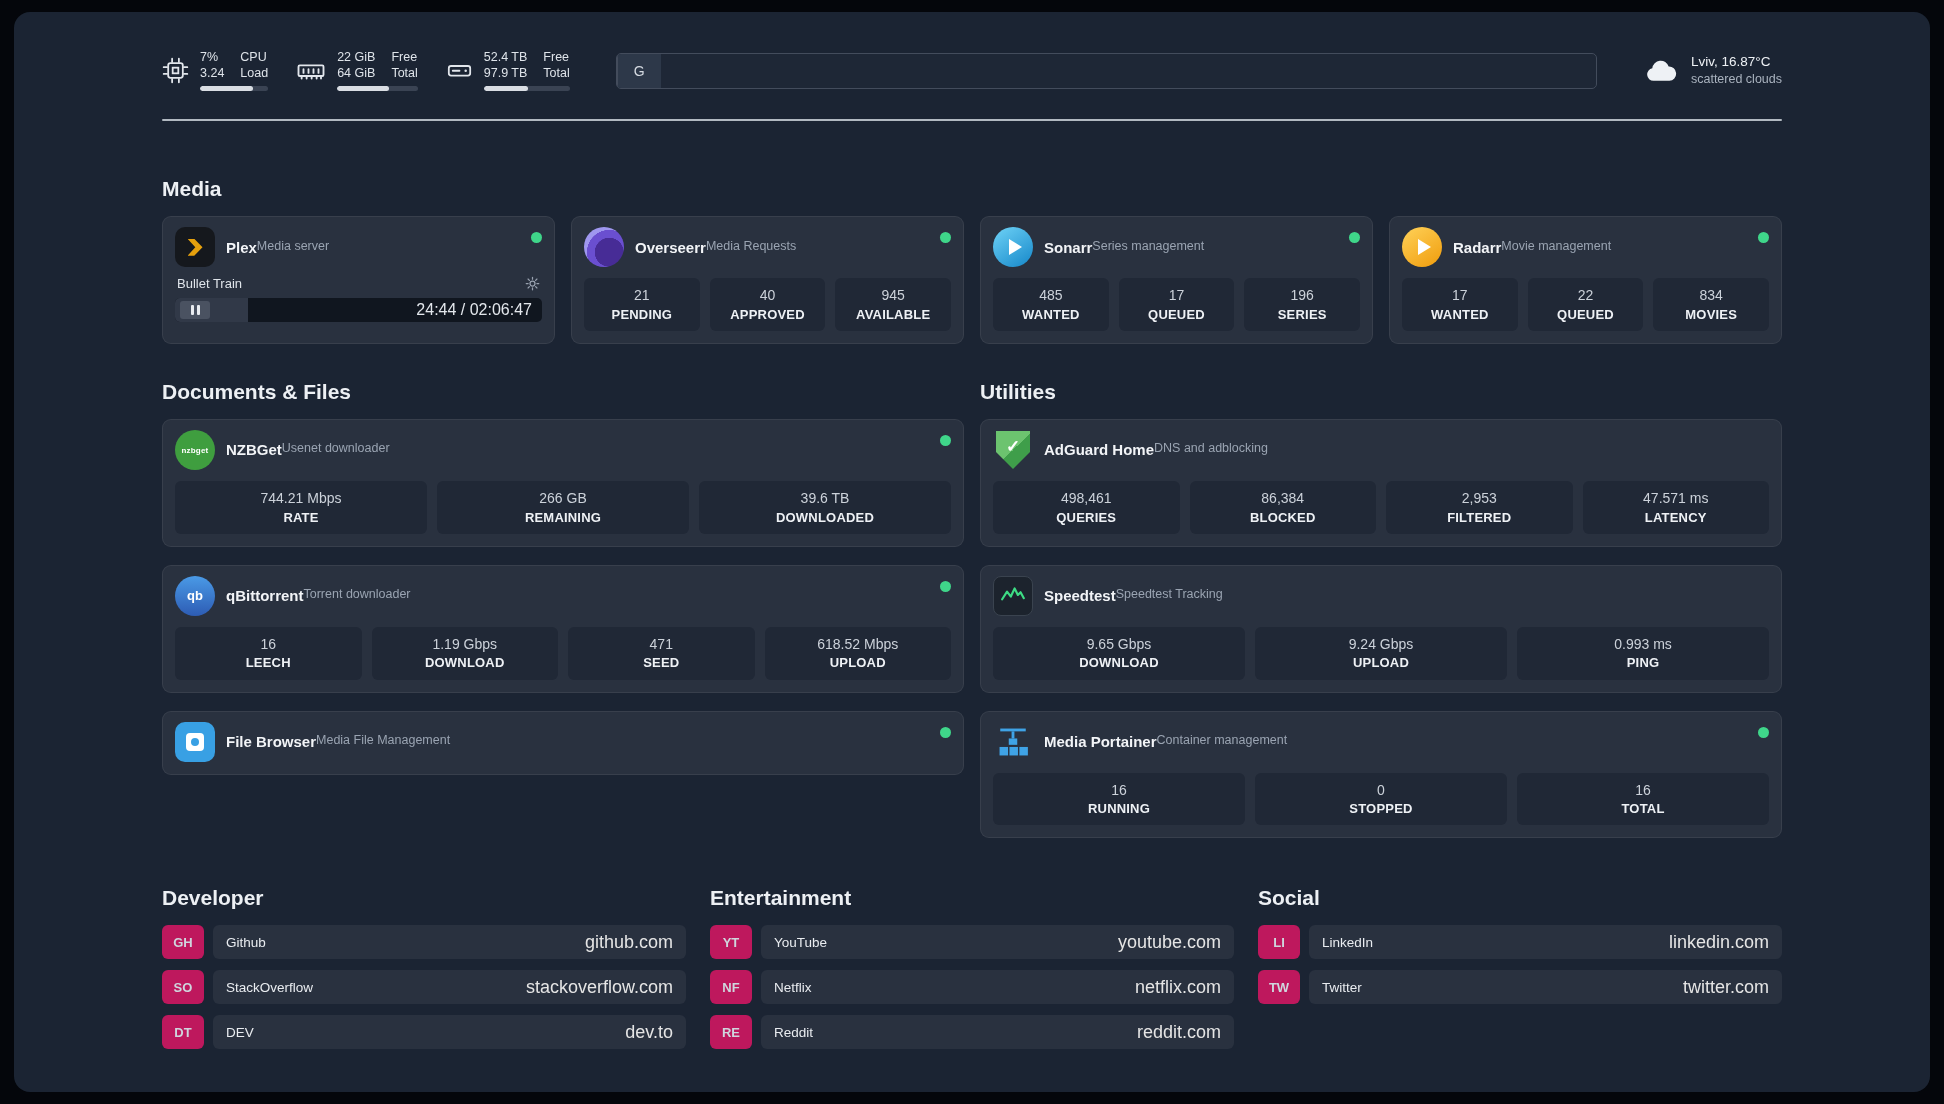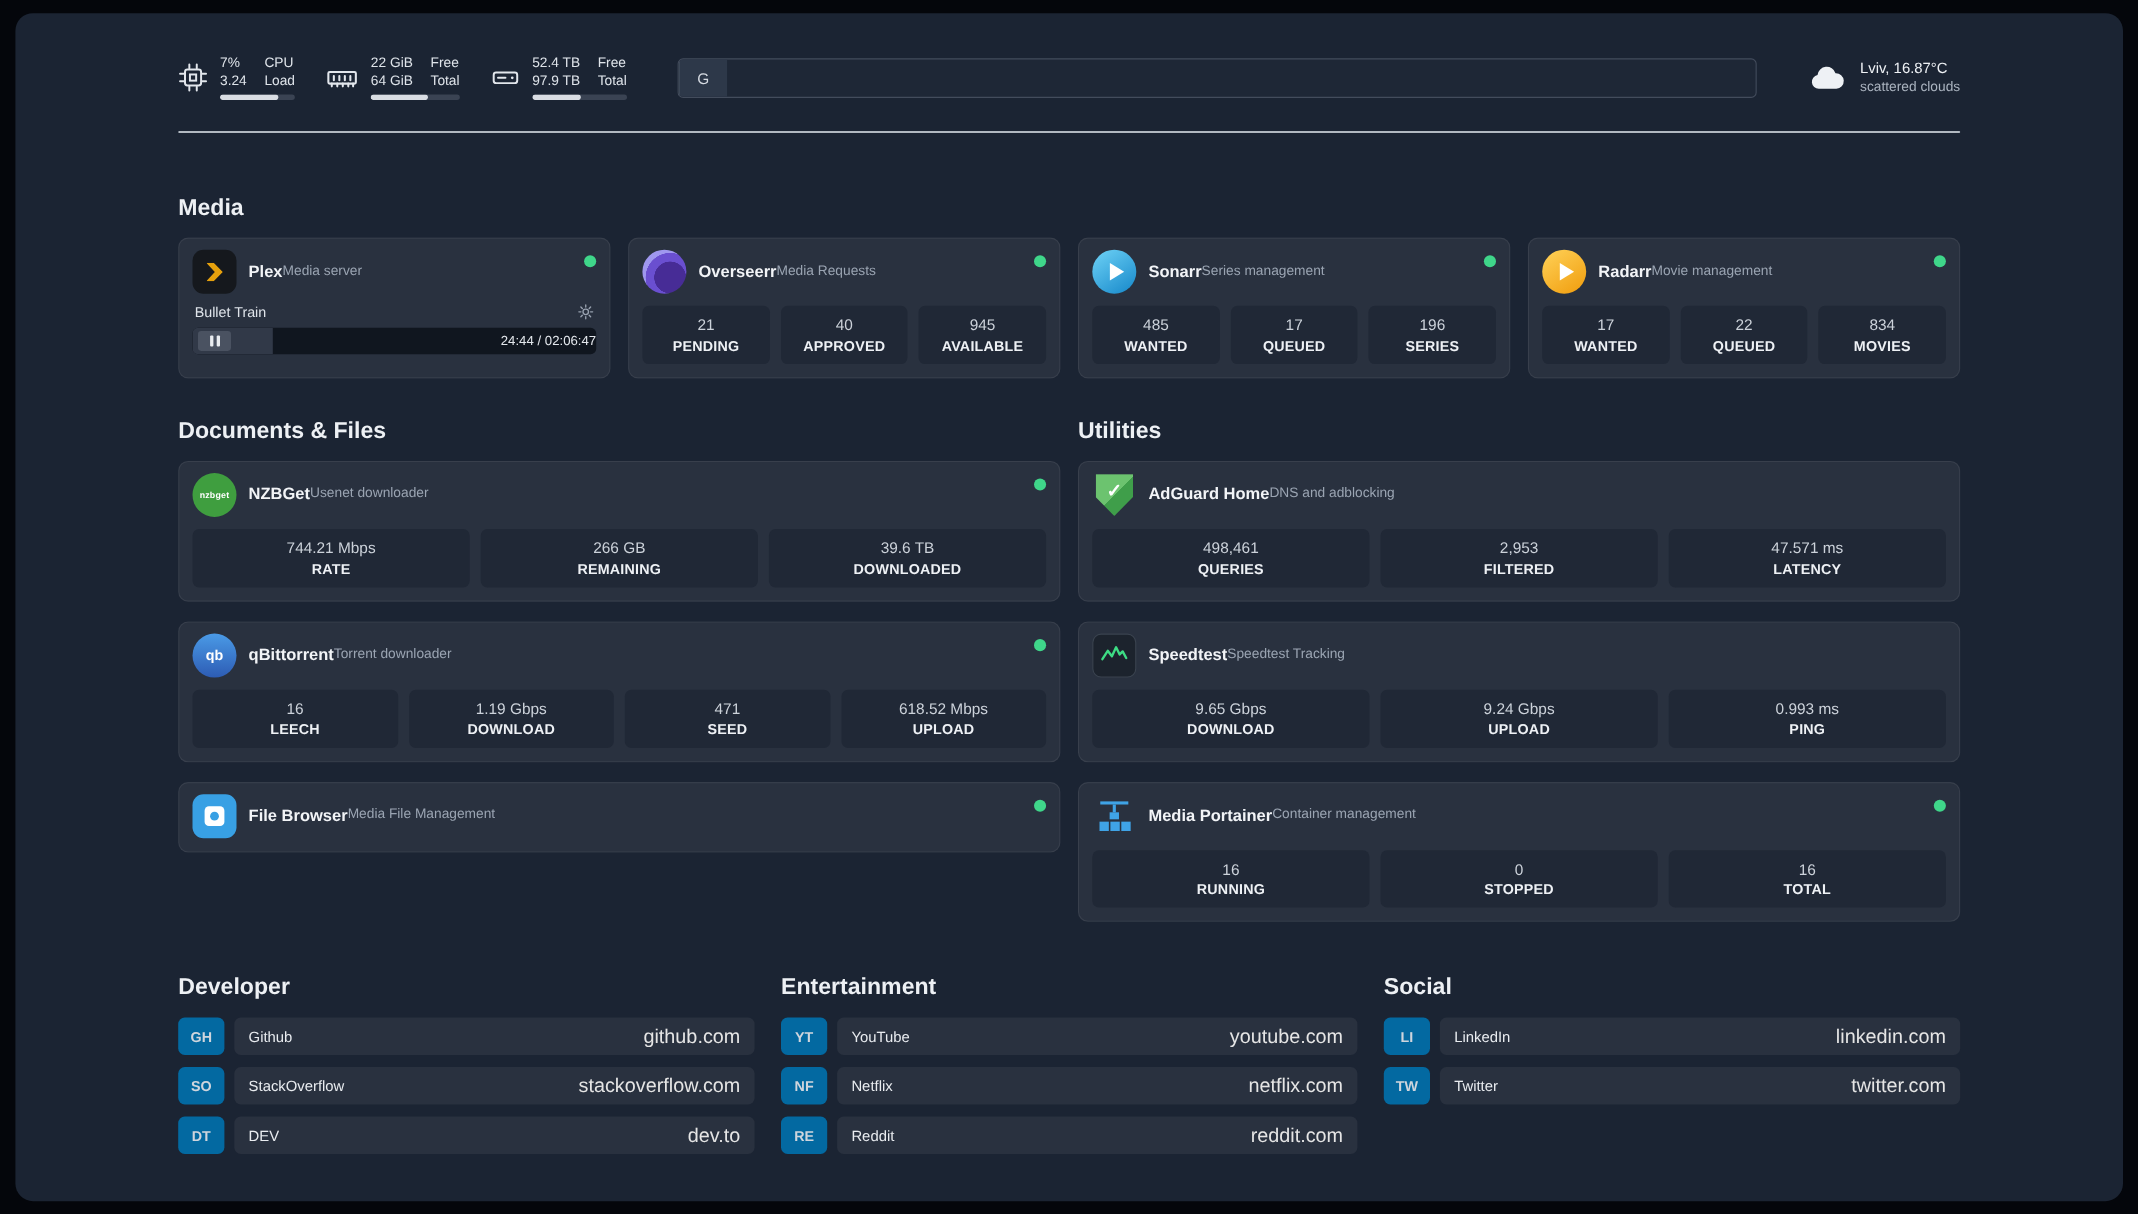--- a/index.html
+++ b/index.html
@@ -78,27 +78,27 @@
   .player { margin-top:9px; }
   .player-top { display:flex; align-items:center; justify-content:space-between; margin-bottom:7px; padding:0 2px; }
   .player-title { font-size:13px; color:#dfe4ea; }
   .gear-wrap { display:flex; cursor:pointer; }
   .player-bar { position:relative; height:24px; background:#10161f; border-radius:5px;
                 display:flex; align-items:center; overflow:hidden; }
   .player-fill { position:absolute; left:0; top:0; bottom:0; background:#313948; }
   .pause-button { position:relative; display:flex; gap:3px; align-items:center; justify-content:center;
                   width:30px; height:18px; margin-left:5px; background:#4a5261; border:none; border-radius:3px; cursor:pointer; }
   .pause-bar { width:3px; height:10px; background:#e9ecf0; border-radius:1px; }
-  .player-time { position:relative; margin-left:auto; font-size:12px; color:#e3e7ec; }
+  .player-time { position:relative; margin-left:auto; padding-right:10px; font-size:16px; color:#e3e7ec; }
 
   
   .bookmarks { display:grid; grid-template-columns:repeat(3,1fr); gap:0 24px; margin-top:48px; padding-bottom:20px; }
   .bm-title { margin-bottom:15px; }
   .bm-item { display:flex; gap:9px; margin-bottom:11px; cursor:pointer; }
-  .bm-abbr { width:42px; height:34px; flex:none; background:#0369a1; border-radius:6px;
+  .bm-abbr { width:42px; height:34px; flex:none; background:#be185d; border-radius:6px;
              display:flex; align-items:center; justify-content:center; font-size:13px; font-weight:600; color:#cfd5dd; }
   .bm-row { flex:1; background:#29313f; border-radius:6px; display:flex; align-items:center;
             justify-content:space-between; padding:0 13px; }
   .bm-name { font-size:13.5px; color:#e9ecf0; }
   .bm-url { font-size:18px; color:#e5e5e5;text-align:center; }
 </style>
 </head>
 <body>
 
 <div class="app">
@@ -407,20 +407,24 @@
                 <div class="svc-name">AdGuard Home</div>
                 <div class="svc-desc">DNS and adblocking</div>
               </div>
             </div>
             <div class="stats">
               <div class="tile">
                 <div class="tile-value">498,461</div>
                 <div class="tile-label">QUERIES</div>
               </div>
               <div class="tile">
+                <div class="tile-value">86,384</div>
+                <div class="tile-label">BLOCKED</div>
+              </div>
+              <div class="tile">
                 <div class="tile-value">2,953</div>
                 <div class="tile-label">FILTERED</div>
               </div>
               <div class="tile">
                 <div class="tile-value">47.571 ms</div>
                 <div class="tile-label">LATENCY</div>
               </div>
             </div>
           </div>
 

